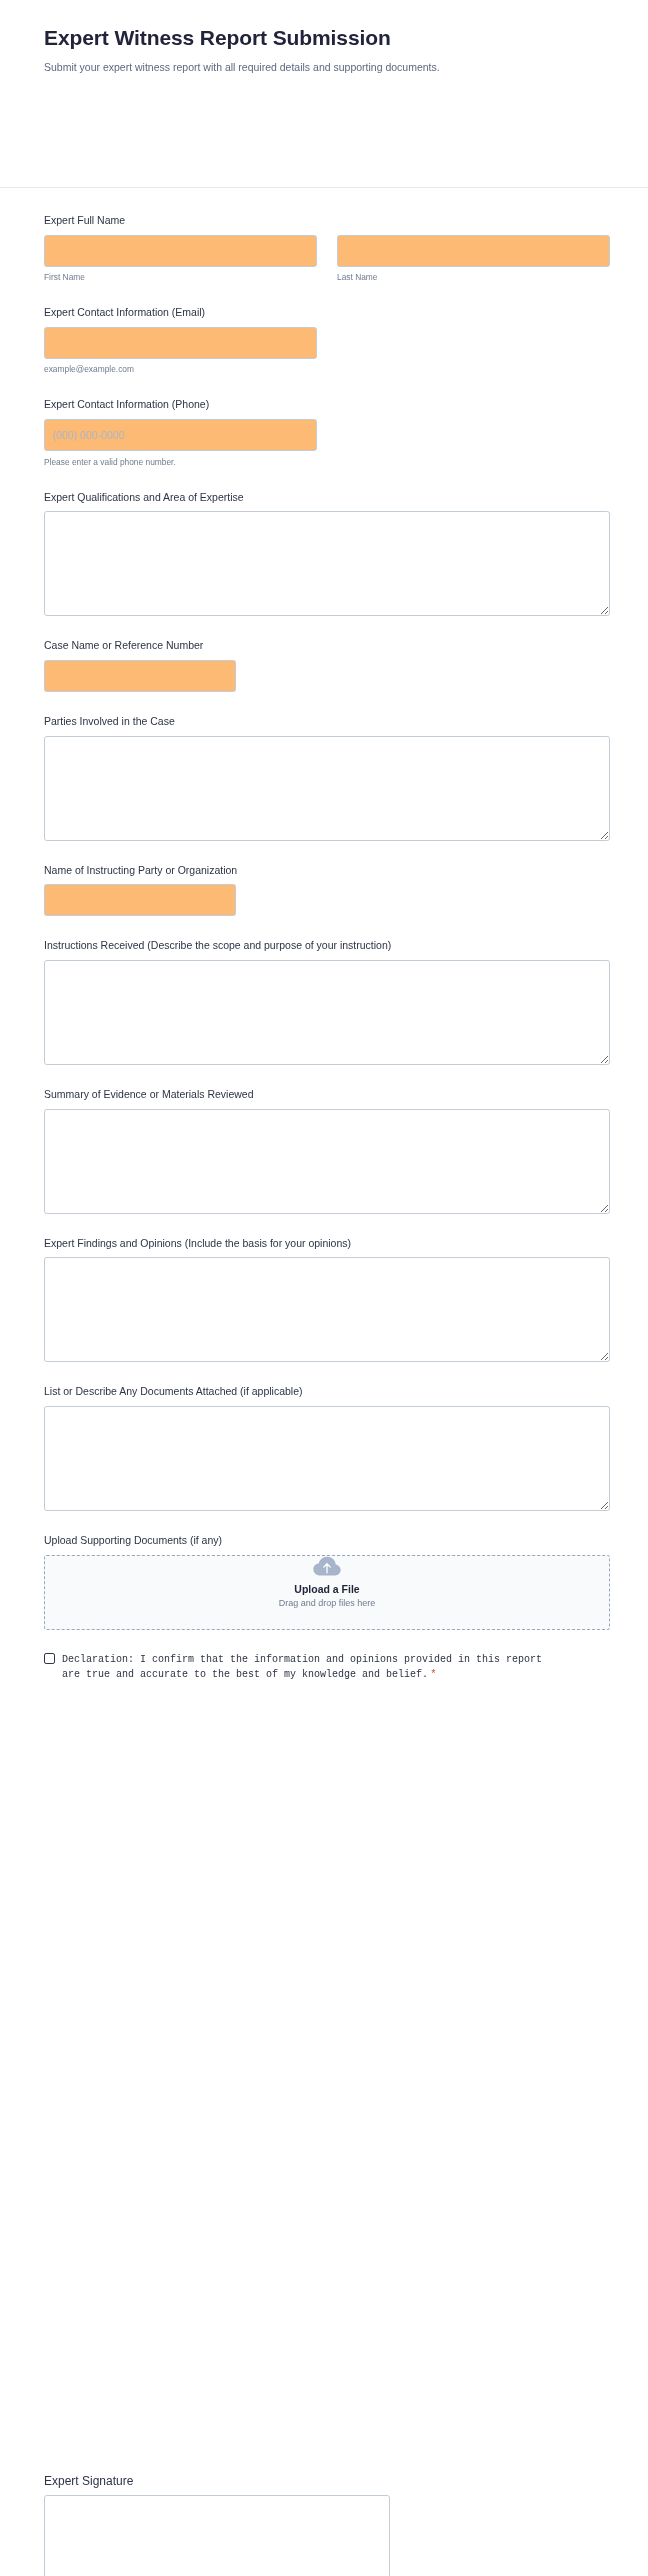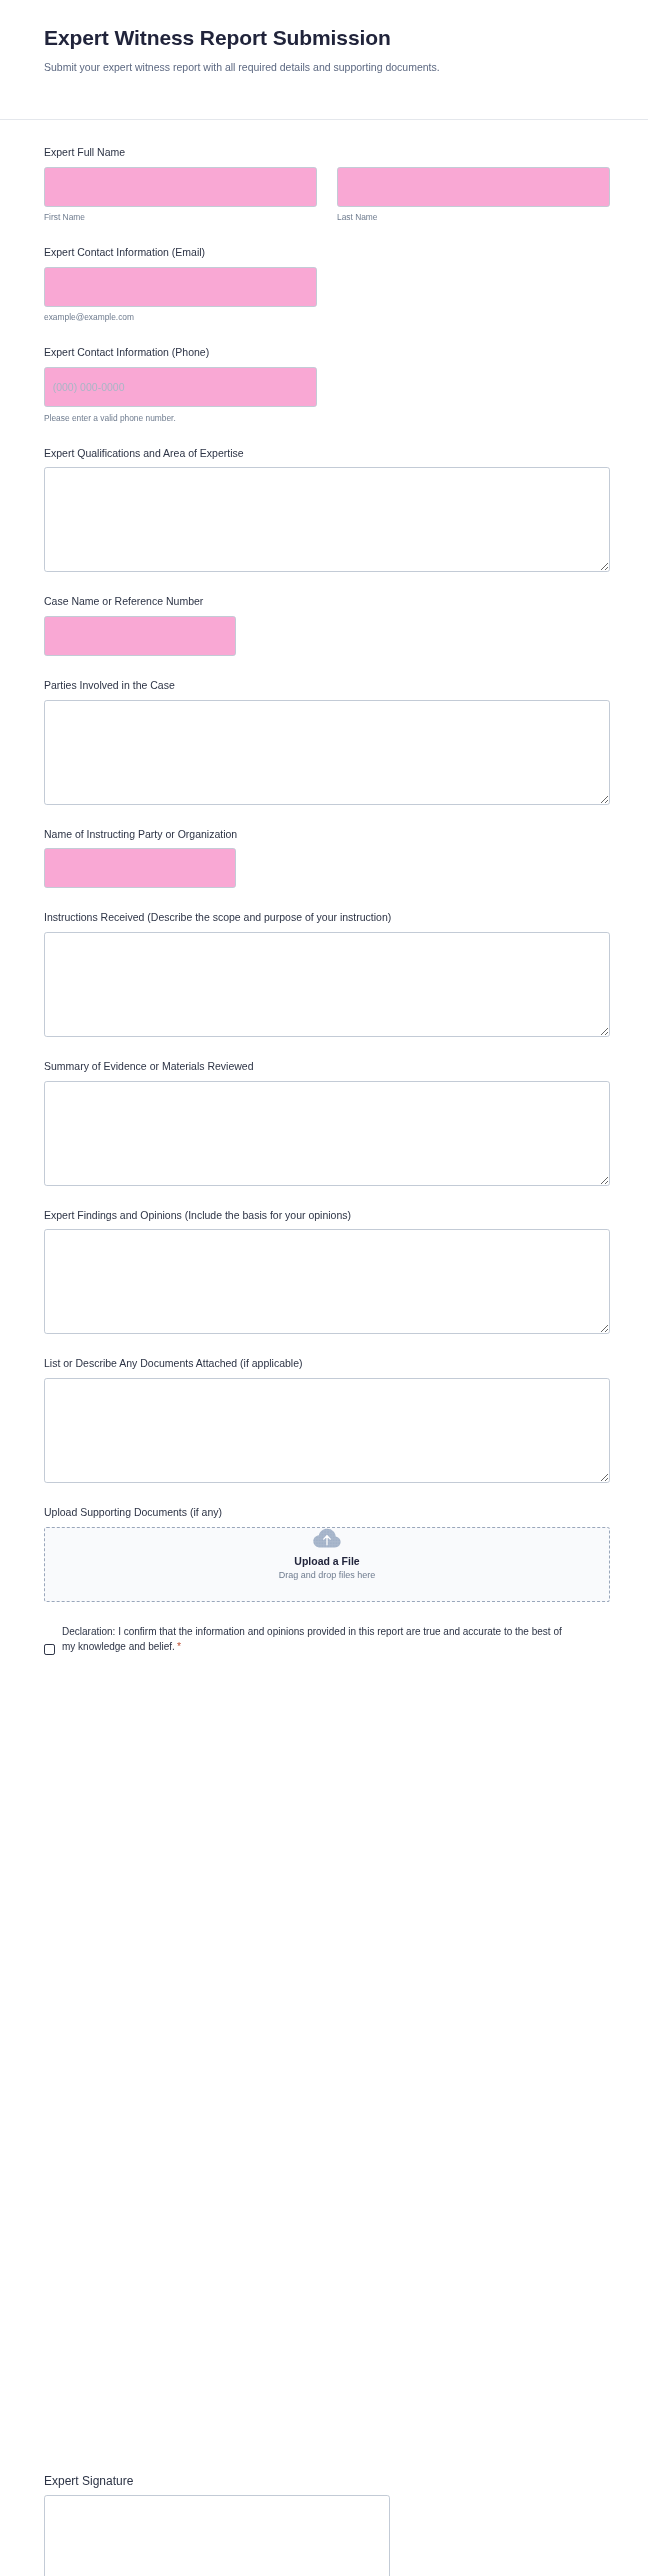--- a/index.html
+++ b/index.html
@@ -13,21 +13,21 @@
   body {
     width: 649px;
     height: 2576px;
     overflow: hidden;
     position: relative;
   }
 
   
   .form-header {
     padding: 25px 44px 0 44px;
-    height: 120px;
+    height: 188px;
     border-bottom: 0.7px solid #e4e7ec;
   }
 
   .form-title {
     font-size: 21px;
     font-weight: bold;
     color: #21243b;
     letter-spacing: -0.1px;
     line-height: 1.25;
   }
@@ -66,22 +66,22 @@
     color: #6f7c8f;
     margin-top: 5.6px;
     display: block;
     line-height: 1.3;
   }
 
   
   .txt-input {
     border: 0.7px solid #c3cbd6;
     border-radius: 2.8px;
-    background: #f9a8d4;
-    height: 40px;
+    background: #fdba74;
+    height: 32px;
     font-size: 10.5px;
     color: #2c3345;
     padding: 0 7.7px;
     font-family: "Liberation Sans", sans-serif;
     outline: none;
     display: block;
   }
   .txt-input::placeholder { color: #a9b6c6; }
 
   .w-half  { width: 273px; }
@@ -121,21 +121,21 @@
   .dz-title {
     font-size: 10.5px;
     font-weight: bold;
     color: #21243b;
     margin-bottom: 2.8px;
   }
   .dz-sub { font-size: 9px; color: #6f7c8f; }
 
   
   .decl-block { margin-top: 8.4px; margin-bottom: 0; }
-  .decl-row { display: flex; align-items: flex-end; }
+  .decl-row { display: flex; align-items: flex-start; font-family: Liberation Mono, monospace; }
   .decl-box {
     width: 11px; height: 11px; flex: 0 0 11px;
     border: 0.7px solid #2c3345;
     border-radius: 2.1px;
     background: #fff;
     margin-top: 1.4px;
     margin-right: 7px;
     cursor: pointer;
   }
   .decl-text {

